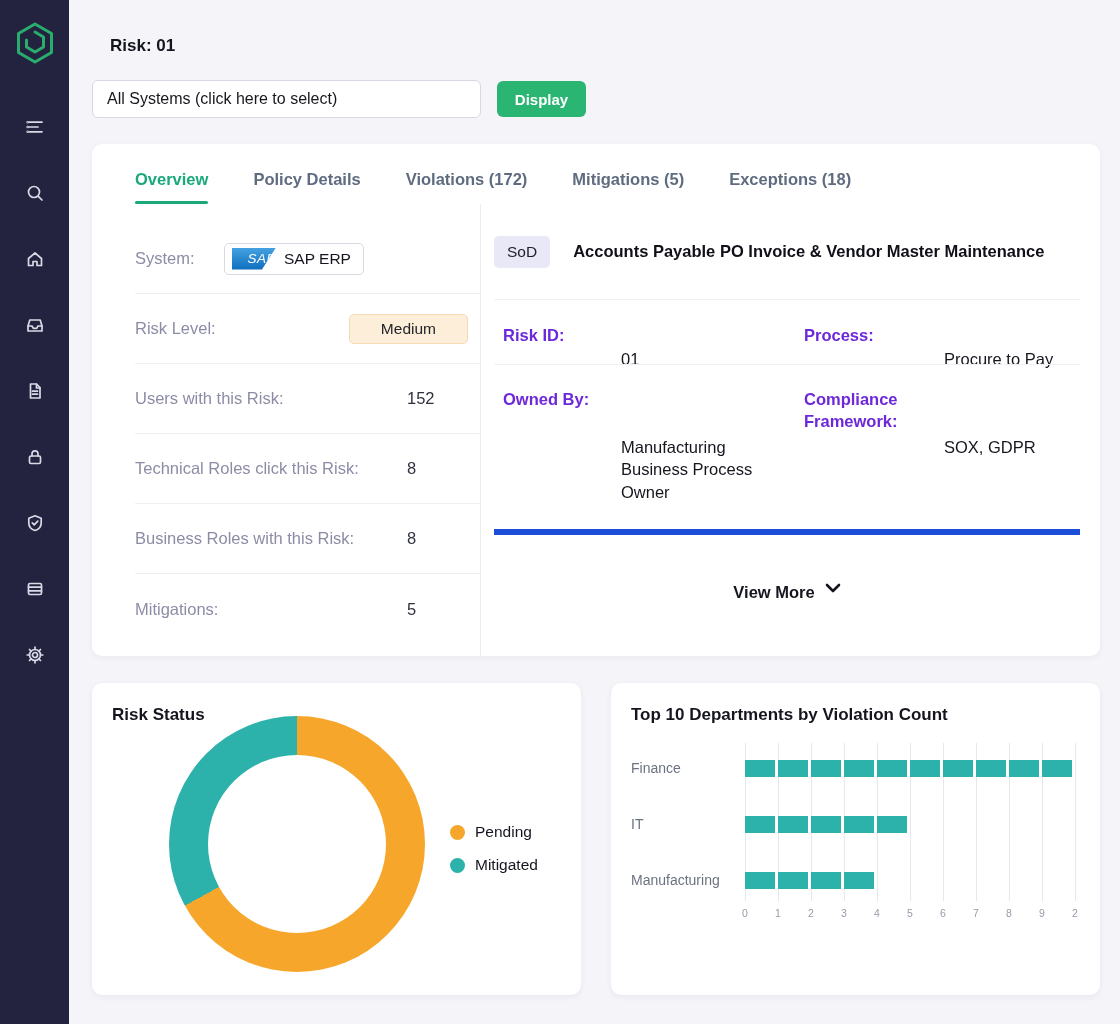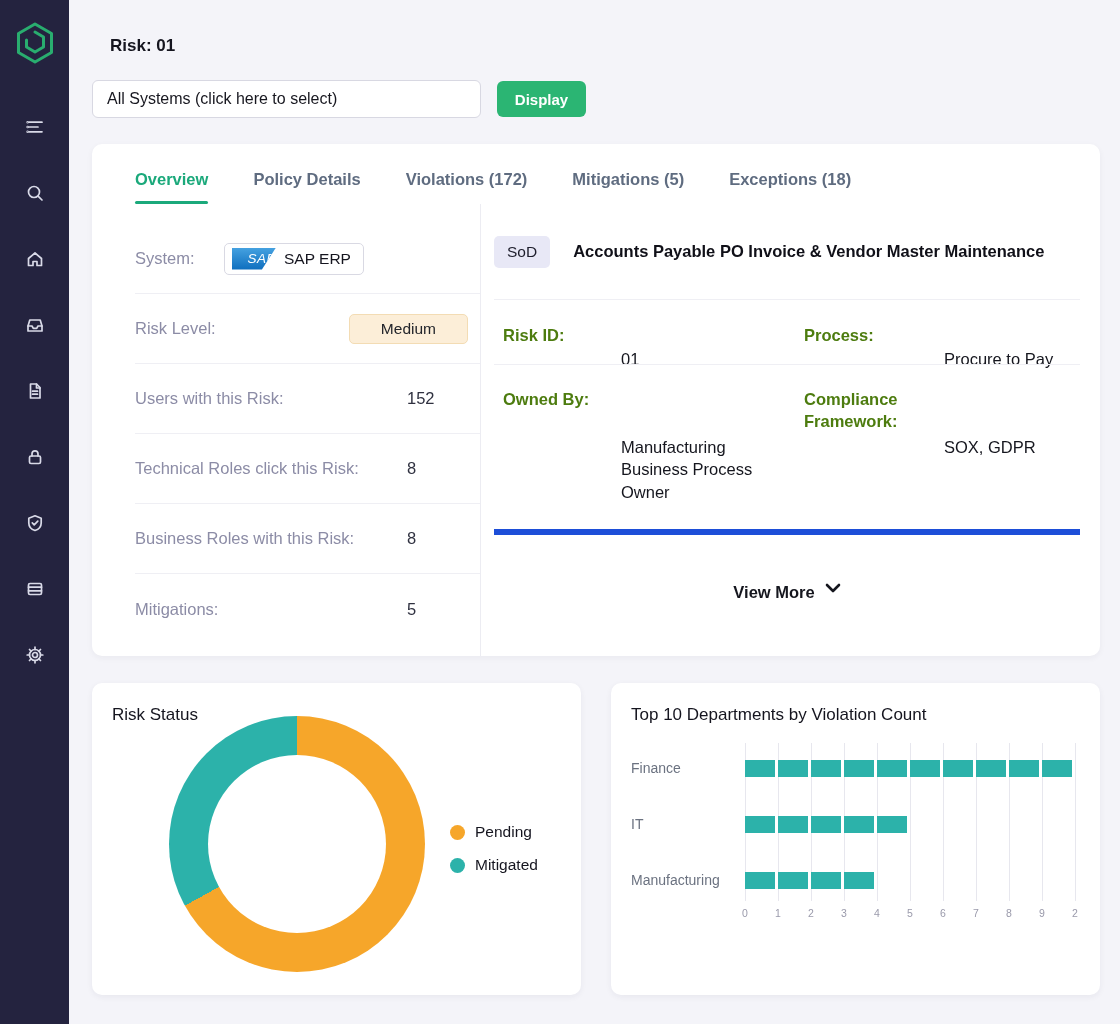--- a/index.html
+++ b/index.html
@@ -46,30 +46,30 @@
              font-size:13.5px; line-height:22px; padding-left:4px; letter-spacing:.5px; }
 
   .col-right { flex:1; border-left:1px solid #ececf2; padding:0 20px 0 13px; display:flex; flex-direction:column; }
   .detail-head { display:flex; align-items:center; gap:23px; height:95px; }
   .sod { background:#e8e8f6; border-radius:5px; padding:7px 13px; font-size:15.5px; color:#1d1d2b; flex:none; }
   .dtitle { font-size:16.5px; font-weight:700; color:#101018; }
 
   .dgrid { display:grid; grid-template-columns:118px 183px 140px 1fr; border-top:1px solid #efeff4; padding-left:9px; }
   .dgrid.row1 { align-items:center; height:65px; }
   .dgrid.row2 { padding-top:23px; padding-bottom:26px; border-bottom:6px solid #1d4ed8; }
-  .dlabel { font-size:16.5px; font-weight:700; color:#4d7c0f; padding-right:26px; line-height:1.35; }
+  .dlabel { font-size:16.5px; font-weight:700; color:#6d28d9; padding-right:26px; line-height:1.35; }
   .dval { font-size:16.5px; color:#15161e; padding-right:16px; line-height:1.35;margin-top:48px; }
   .view-more { display:flex; justify-content:center; gap:10px; margin-top:48px;
                font-size:16.5px; font-weight:700; color:#15161e; cursor:pointer; }
 
   
   .bottom { display:flex; gap:30px; margin-top:27px; }
   .card { background:#fff; border-radius:10px; box-shadow:0 2px 6px rgba(30,30,60,.06);
           width:489px; height:312px; position:relative; }
-  .card h3 { margin:22px 0 0 20px; font-size:17px; font-weight:400; color:#15151f; }
+  .card h3 { margin:22px 0 0 20px; font-size:17px; font-weight:700; color:#15151f; }
 
   .donut { position:absolute; left:77px; top:33px; width:256px; height:256px; border-radius:50%; }
   .donut .hole { position:absolute; inset:39px; background:#fff; border-radius:50%; }
   .legend { position:absolute; left:358px; top:140px; display:flex; flex-direction:column; gap:15px; }
   .litem { display:flex; align-items:center; gap:10px; font-size:15.5px; color:#15151f; }
   .ldot { width:15px; height:15px; border-radius:50%; flex:none; }
 
   .bchart { position:absolute; left:0; top:48px; right:0; bottom:0; }
   .bgrid { position:absolute; left:134px; top:12px; width:331px; height:158px;
            background:repeating-linear-gradient(90deg,#e7e7ee 0 1px,transparent 1px 33px); }

